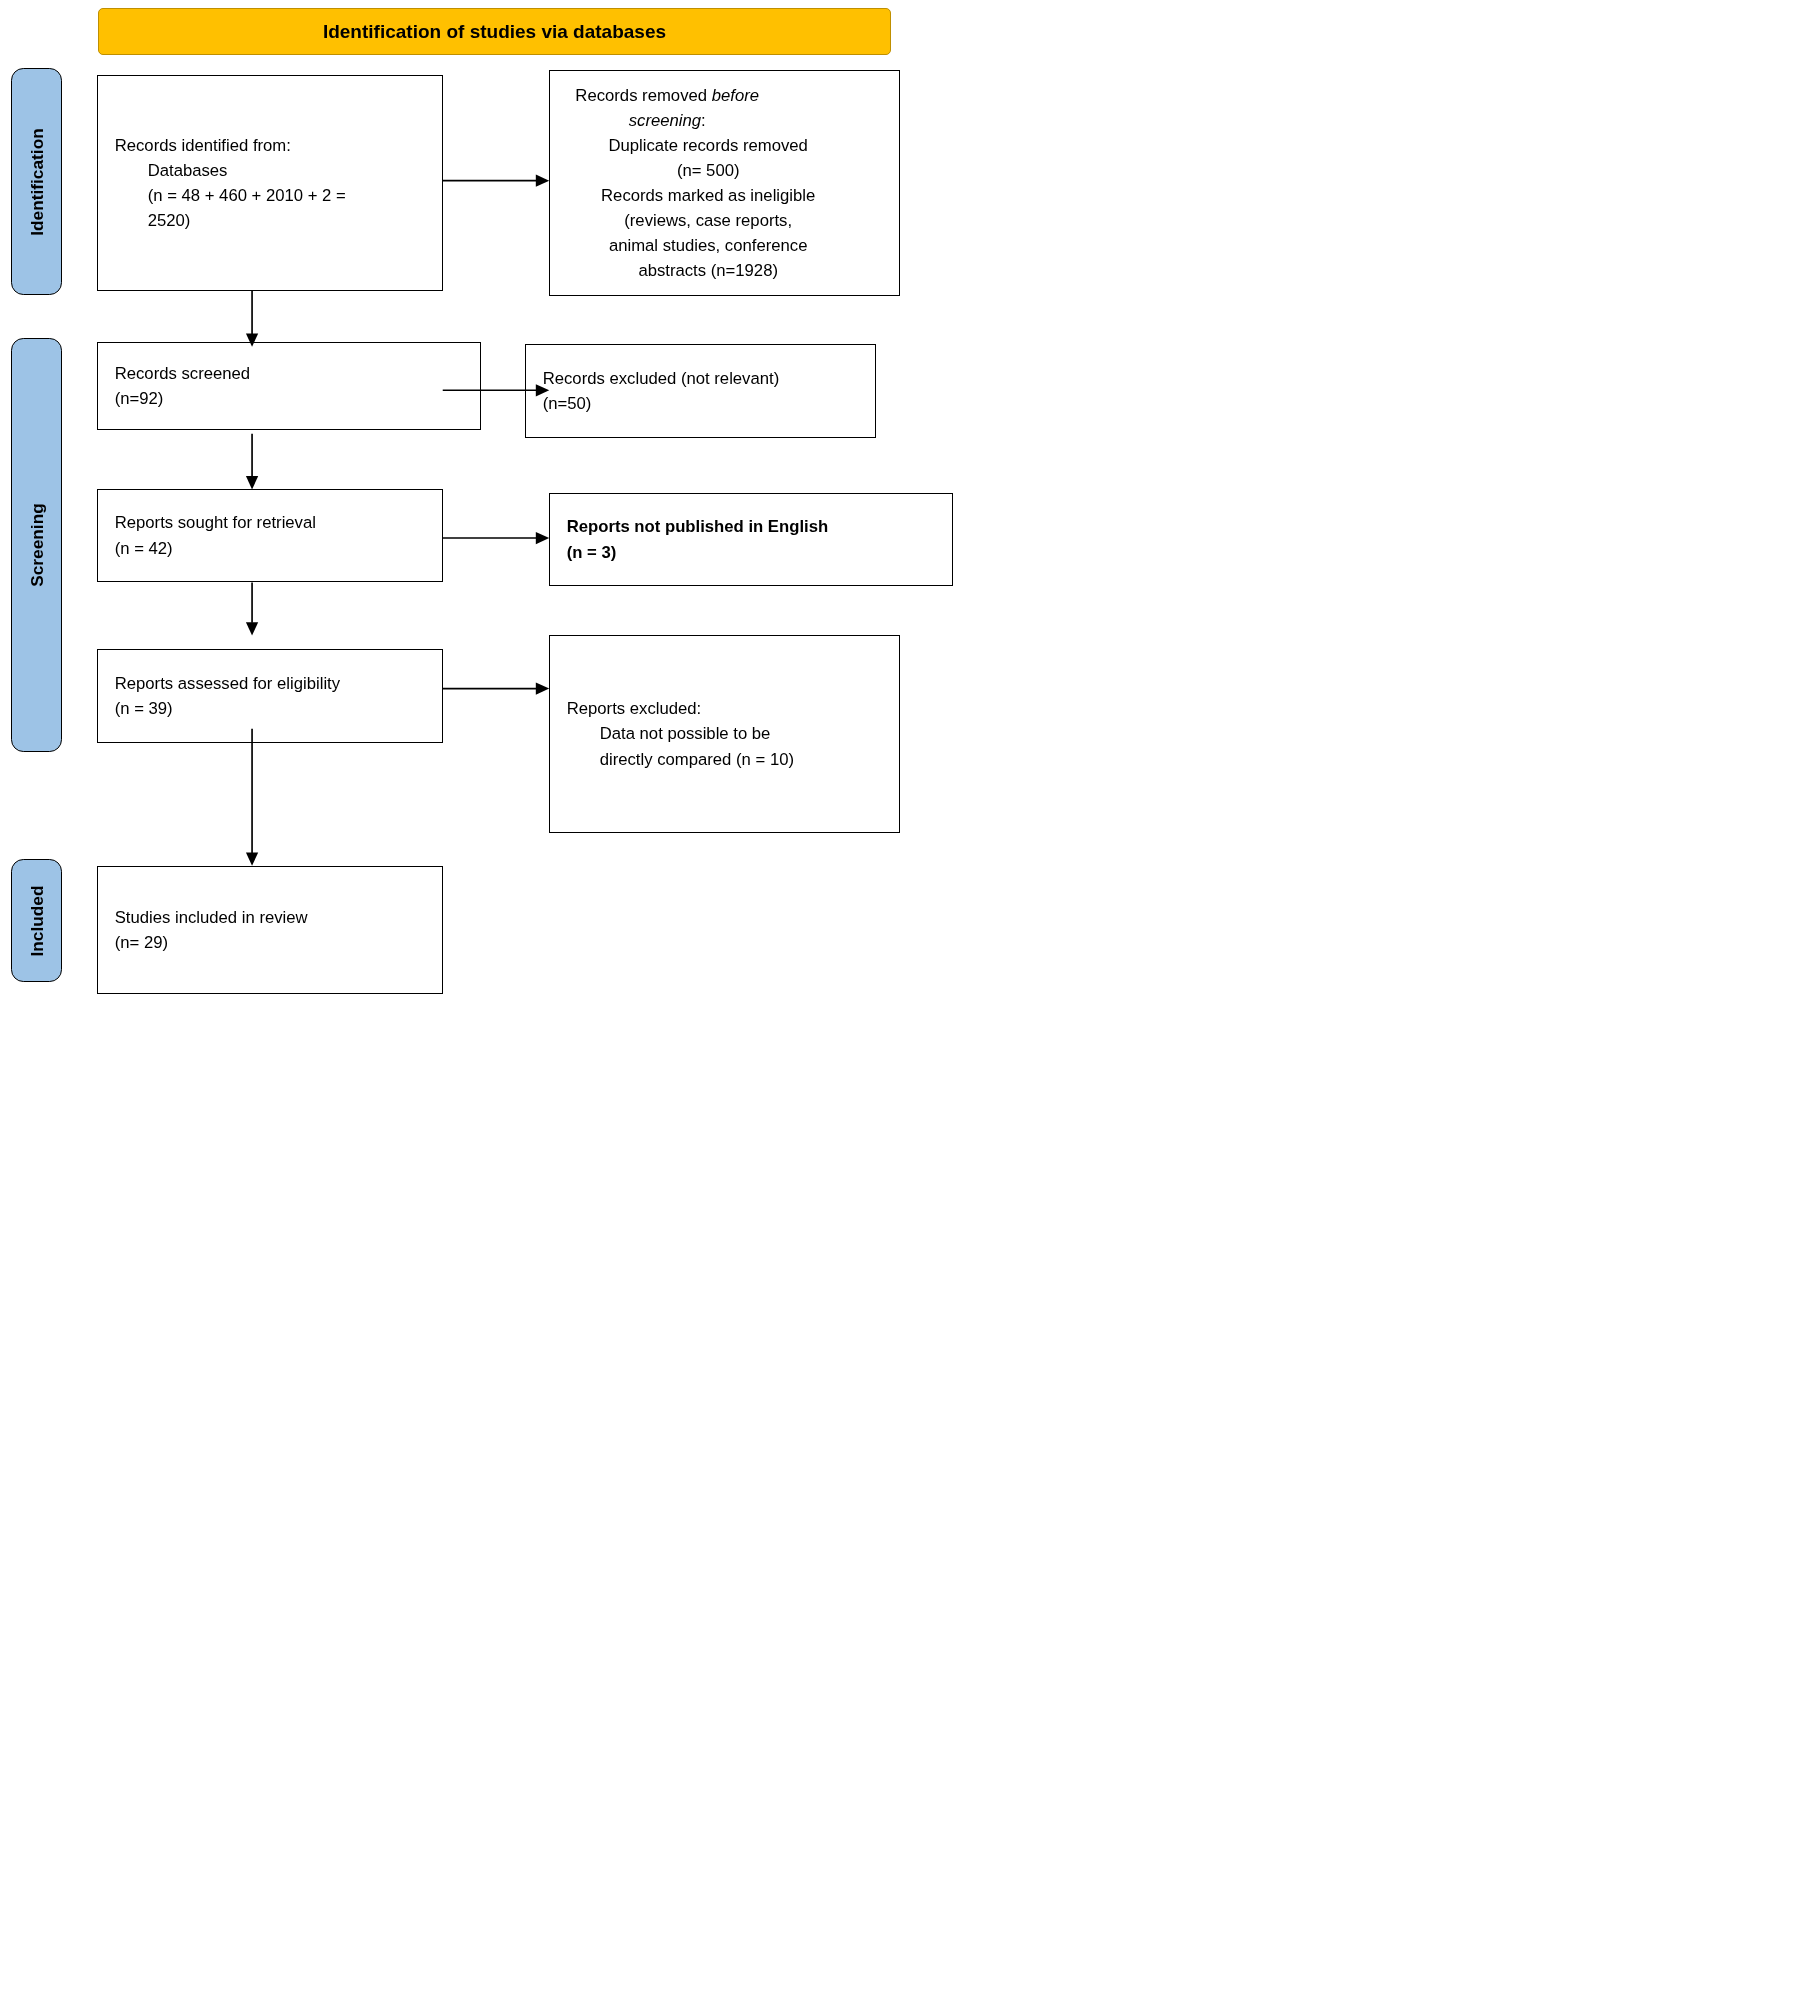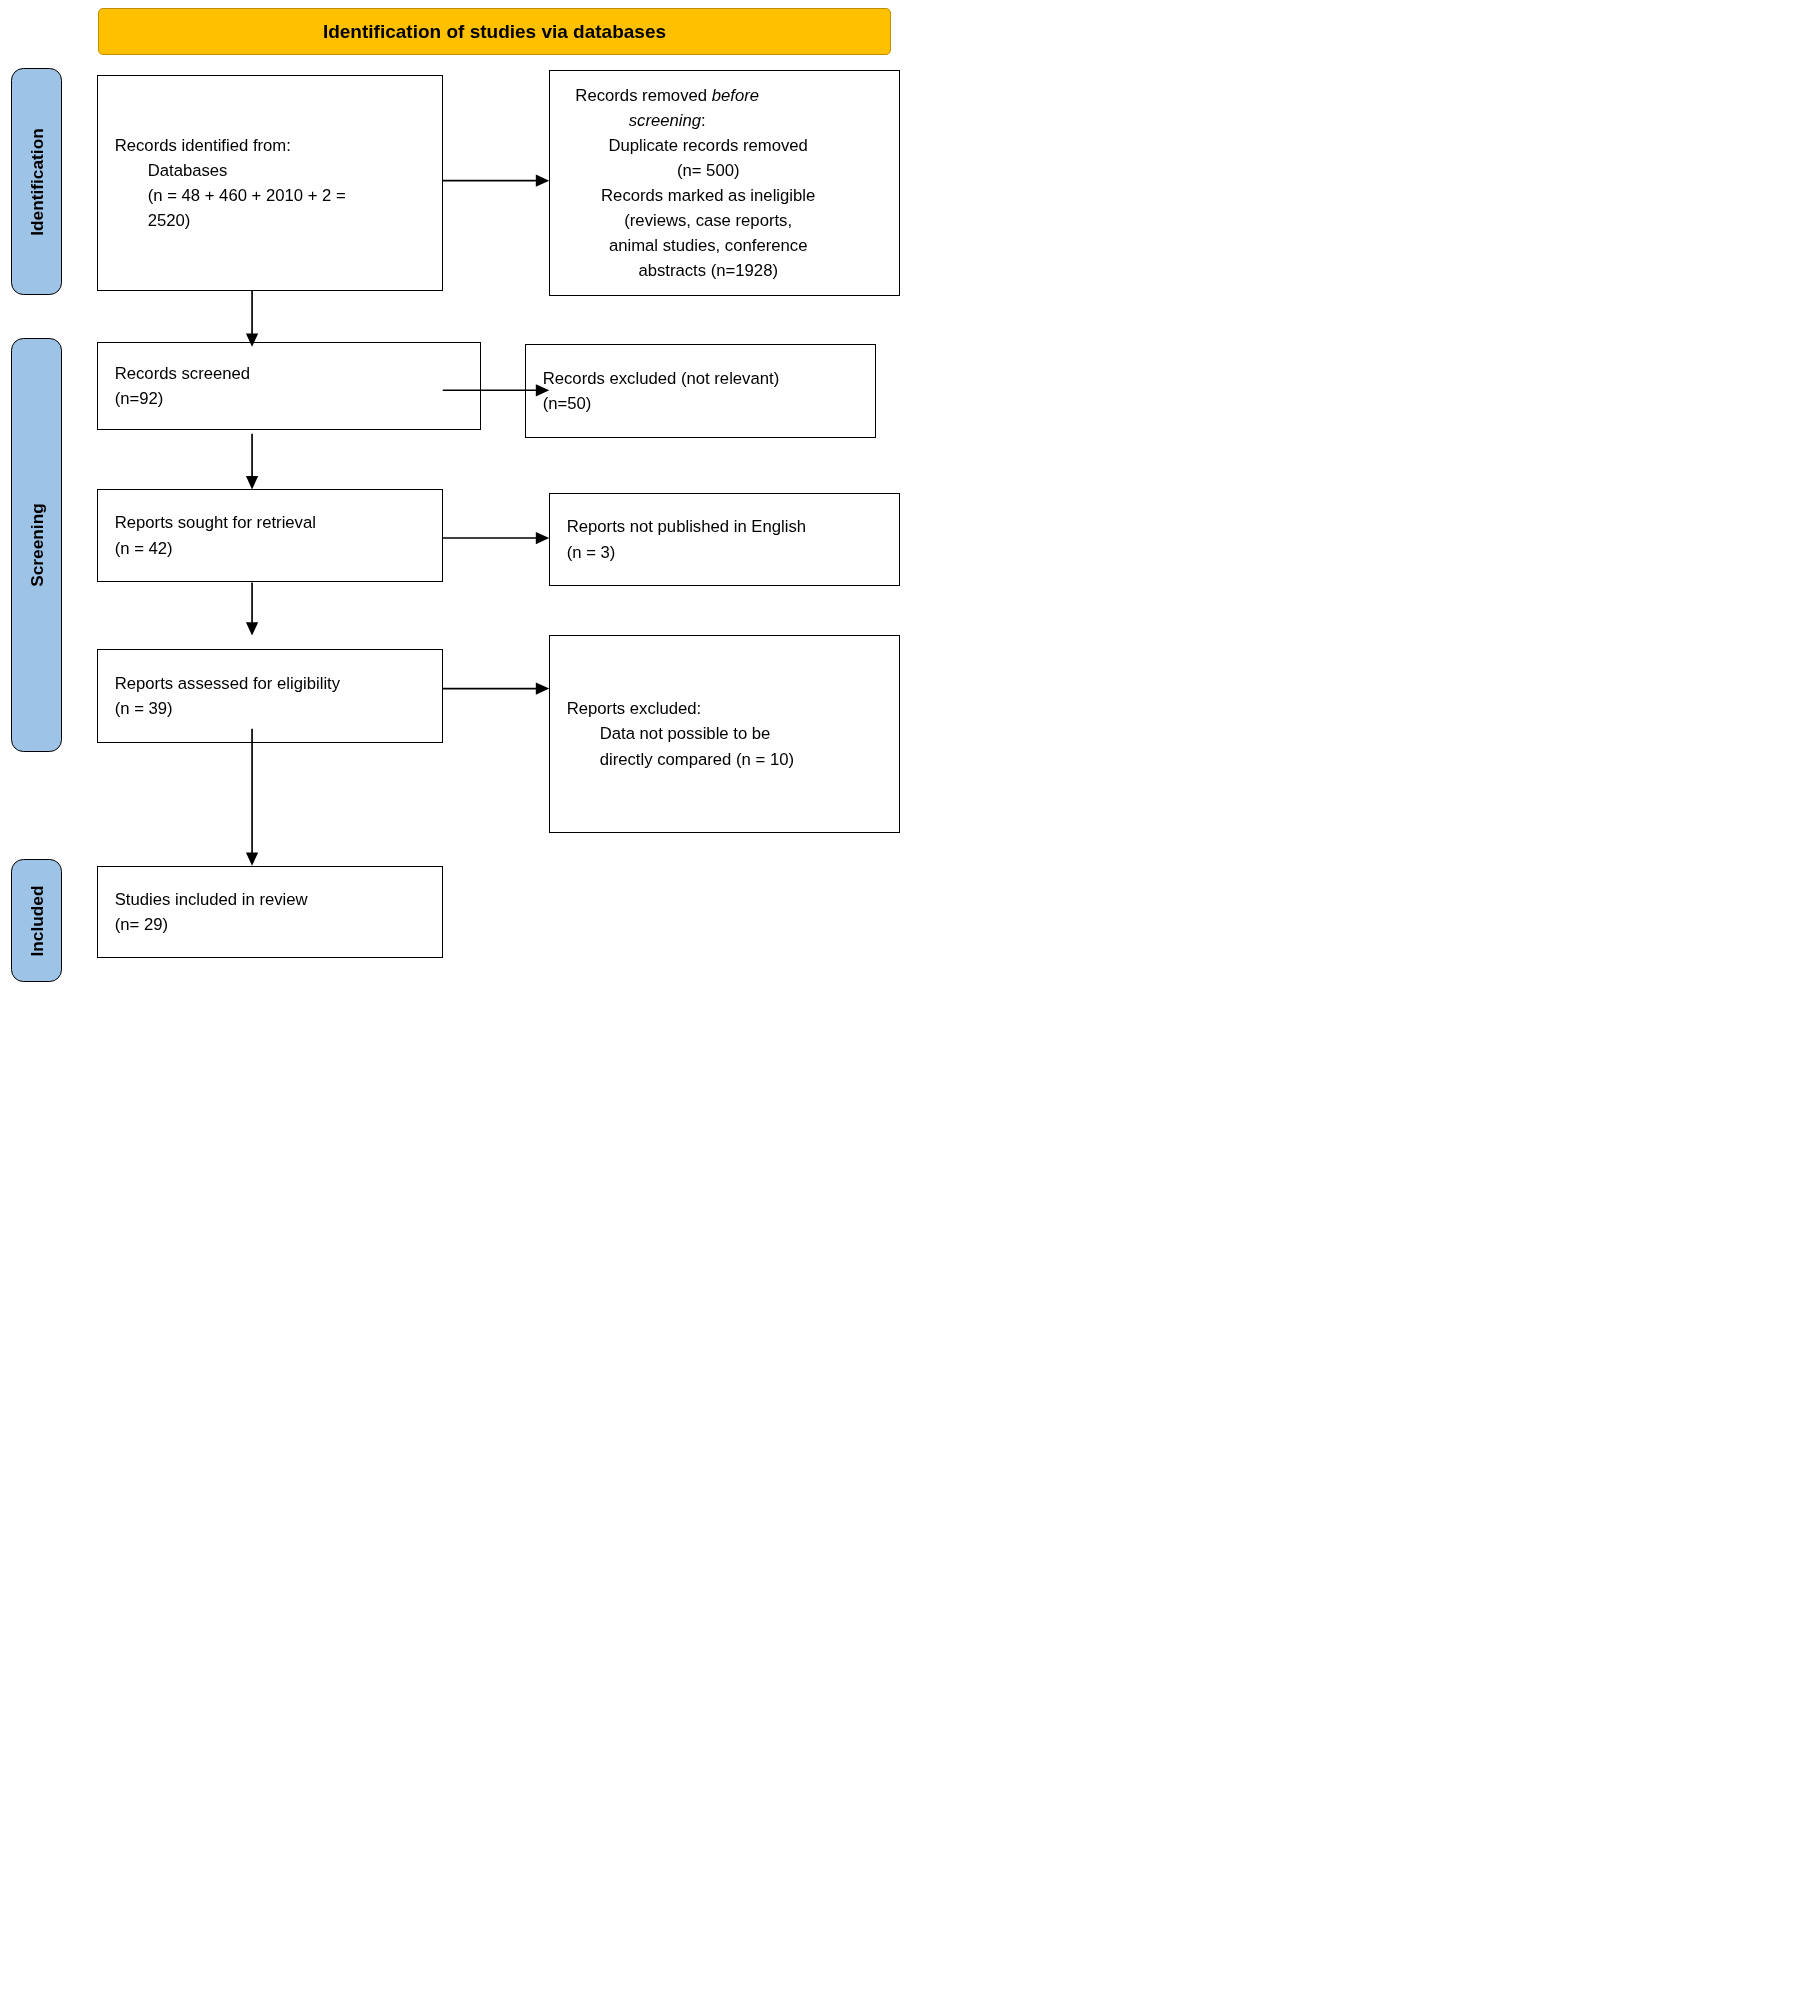--- a/index.html
+++ b/index.html
@@ -50,24 +50,24 @@
     border: 1.7px solid #000000;
     box-sizing: border-box;
     display: flex; flex-direction: column; justify-content: center;
     padding: 5.6px 9px 5.6px 16.7px;
     line-height: 1.5;
   }
   #box-identified       { left: 97px; top: 75px;  width: 346px; height: 216px; }
   #box-screened         { left: 97px; top: 342px;  width: 384px; height: 88px; }
   #box-sought           { left: 97px; top: 489px;  width: 346px; height: 93px; }
   #box-assessed         { left: 97px; top: 649px; width: 346px; height: 94px; }
-  #box-included         { left: 97px; top: 866px; width: 346px; height: 92px; }
+  #box-included         { left: 97px; top: 866px; width: 346px; height: 128px; }
   #rbox-removed         { left: 549px; top: 70px;  width: 351px; height: 226px; text-align: center; }
   #rbox-excluded        { left: 525px; top: 344px;  width: 351px; height: 94px; }
-  #rbox-english         { left: 549px; top: 493px;  width: 351px; height: 93px; }
+  #rbox-english         { left: 549px; top: 493px;  width: 404px; height: 93px; font-weight: bold; }
   #rbox-reports-excluded{ left: 549px; top: 635px; width: 351px; height: 198px; }
 
   .indent { margin-left: 33px; }
   .mw400 { max-width: 223px; }
   .mw390 { max-width: 217px; }
   .mw360 { max-width: 201px; }
   em { font-style: italic; }
 
   
   .arrows {

